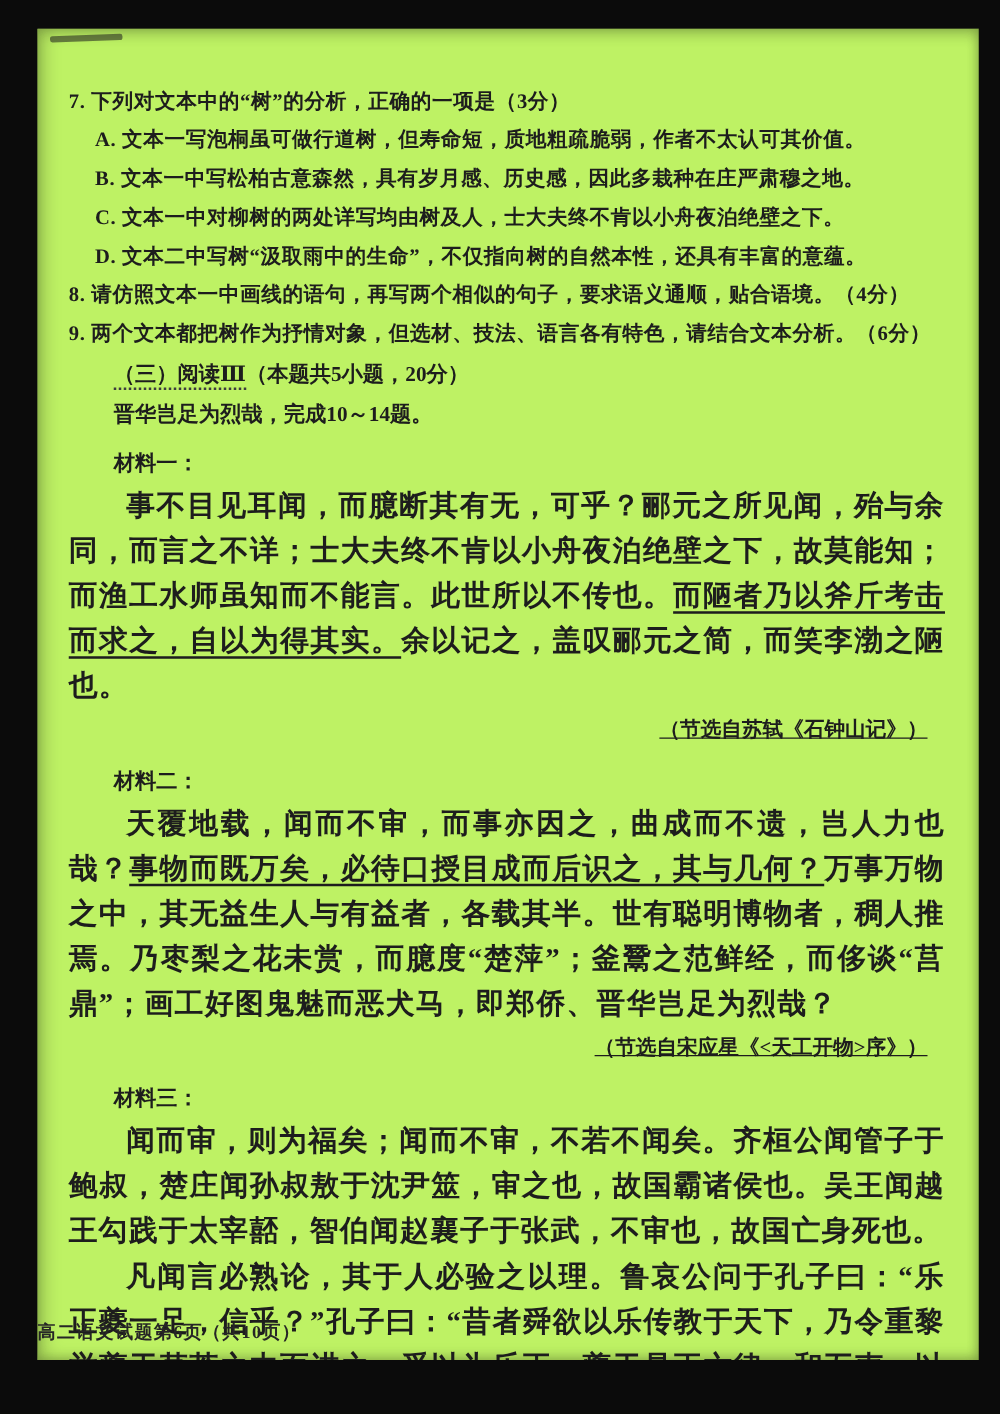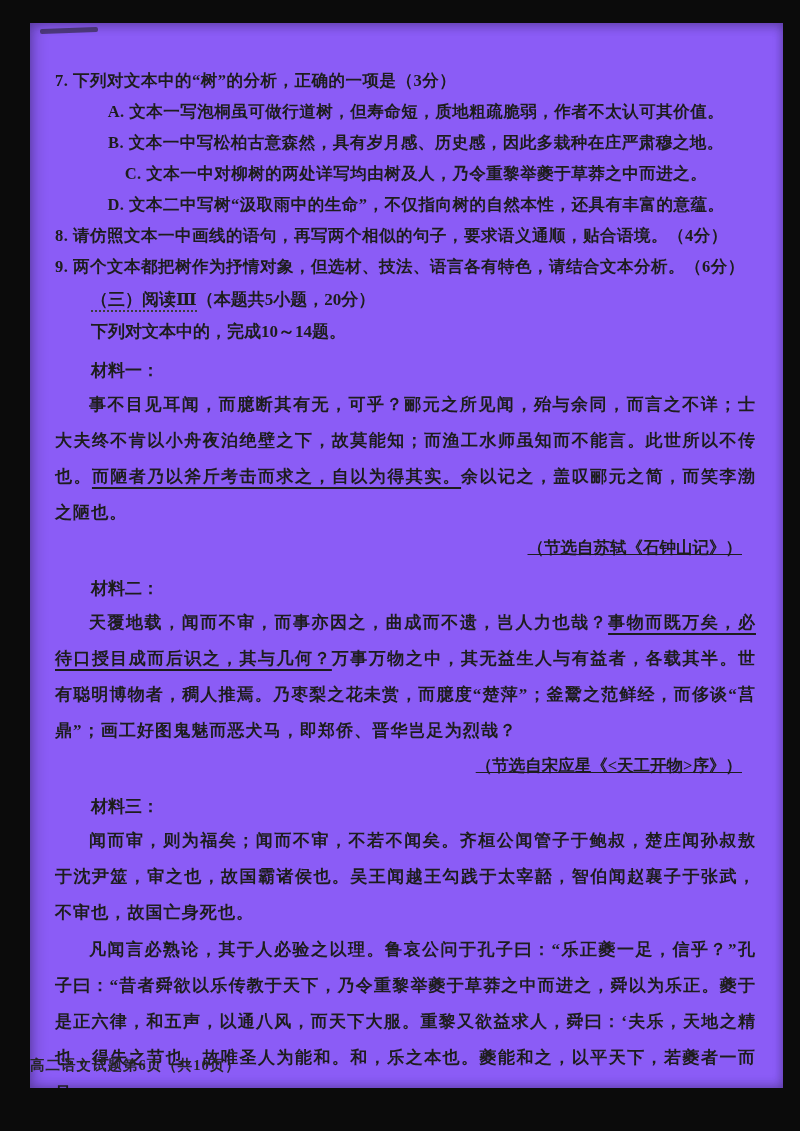--- a/index.html
+++ b/index.html
@@ -14,21 +14,21 @@
     background: #0b0b0b;
     overflow: hidden;
     font-family: "Liberation Serif", "DejaVu Serif", serif;
   }
   .page {
     position: absolute;
     left: 30px;
     top: 23px;
     width: 753px;
     height: 1065px;
-    background: #8b5cf6;
+    background: #bef264;
     box-sizing: border-box;
     padding: 42px 27px 0 25px;
     overflow: hidden;
     color: #1d1d1d;
     box-shadow:
       inset 6px 0 14px rgba(0,0,0,0.18),
       inset 0 5px 10px rgba(0,0,0,0.12),
       inset -3px 0 8px rgba(0,0,0,0.10),
       inset 0 -4px 8px rgba(0,0,0,0.08);
   }
@@ -38,21 +38,20 @@
     line-height: 31px;
     font-weight: 600;
     letter-spacing: 0.5px;
   }
   .q-option {
     font-size: 16.5px;
     line-height: 31px;
     font-weight: 600;
     letter-spacing: 0.5px;
     padding-left: 21px;
-    text-align: center;
   }
   .section-heading {
     font-size: 17px;
     line-height: 32px;
     margin-top: 2px;
     padding-left: 36px;
     font-weight: 700;
   }
   .heading-marked {
     border-bottom: 2px dotted #3c3c3c;
@@ -66,21 +65,21 @@
     font-weight: 600;
   }
   .mat-title {
     font-size: 17px;
     line-height: 30px;
     margin: 9px 0 1px;
     padding-left: 36px;
     font-weight: 700;
   }
   .classical {
-    font-size: 17px;
+    font-size: 23px;
     line-height: 36px;
     letter-spacing: 1.1px;
     text-indent: 2em;
     text-align: justify;
     margin-top: 1px;
     font-weight: 600;
   }
   .underlined {
     text-decoration: underline;
     text-decoration-thickness: 1.6px;
@@ -123,28 +122,28 @@
 </head>
 <body>
 
 <div class="scan">
   <div class="page">
     <div class="artifact artifact-top-left"></div>
 
     <p class="q-stem">7. 下列对文本中的“树”的分析，正确的一项是（3分）</p>
     <p class="q-option">A. 文本一写泡桐虽可做行道树，但寿命短，质地粗疏脆弱，作者不太认可其价值。</p>
     <p class="q-option">B. 文本一中写松柏古意森然，具有岁月感、历史感，因此多栽种在庄严肃穆之地。</p>
-    <p class="q-option">C. 文本一中对柳树的两处详写均由树及人，乃令重黎举夔于草莽之中而进之。</p>
+    <p class="q-option">C. 文本一中对柳树的两处详写均由树及人，士大夫终不肯以小舟夜泊绝壁之下。</p>
     <p class="q-option">D. 文本二中写树“汲取雨中的生命”，不仅指向树的自然本性，还具有丰富的意蕴。</p>
 
     <p class="q-stem">8. 请仿照文本一中画线的语句，再写两个相似的句子，要求语义通顺，贴合语境。（4分）</p>
     <p class="q-stem">9. 两个文本都把树作为抒情对象，但选材、技法、语言各有特色，请结合文本分析。（6分）</p>
 
     <p class="section-heading"><span class="heading-marked">（三）阅读Ⅲ</span><span>（本题共5小题，20分）</span></p>
-    <p class="intro">下列对文本中的，完成10～14题。</p>
+    <p class="intro">晋华岂足为烈哉，完成10～14题。</p>
 
     <p class="mat-title">材料一：</p>
     <p class="classical"><span>事不目见耳闻，而臆断其有无，可乎？郦元之所见闻，殆与余同，而言之不详；士大夫终不肯以小舟夜泊绝壁之下，故莫能知；而渔工水师虽知而不能言。此世所以不传也。</span><span class="underlined">而陋者乃以斧斤考击而求之，自以为得其实。</span><span>余以记之，盖叹郦元之简，而笑李渤之陋也。</span></p>
     <p class="source">（节选自苏轼《石钟山记》）</p>
 
     <p class="mat-title">材料二：</p>
     <p class="classical"><span>天覆地载，闻而不审，而事亦因之，曲成而不遗，岂人力也哉？</span><span class="underlined">事物而既万矣，必待口授目成而后识之，其与几何？</span><span>万事万物之中，其无益生人与有益者，各载其半。世有聪明博物者，稠人推焉。乃枣梨之花未赏，而臆度“楚萍”；釜鬵之范鲜经，而侈谈“莒鼎”；画工好图鬼魅而恶犬马，即郑侨、晋华岂足为烈哉？</span></p>
     <p class="source">（节选自宋应星《&lt;天工开物&gt;序》）</p>
 
     <p class="mat-title">材料三：</p>

